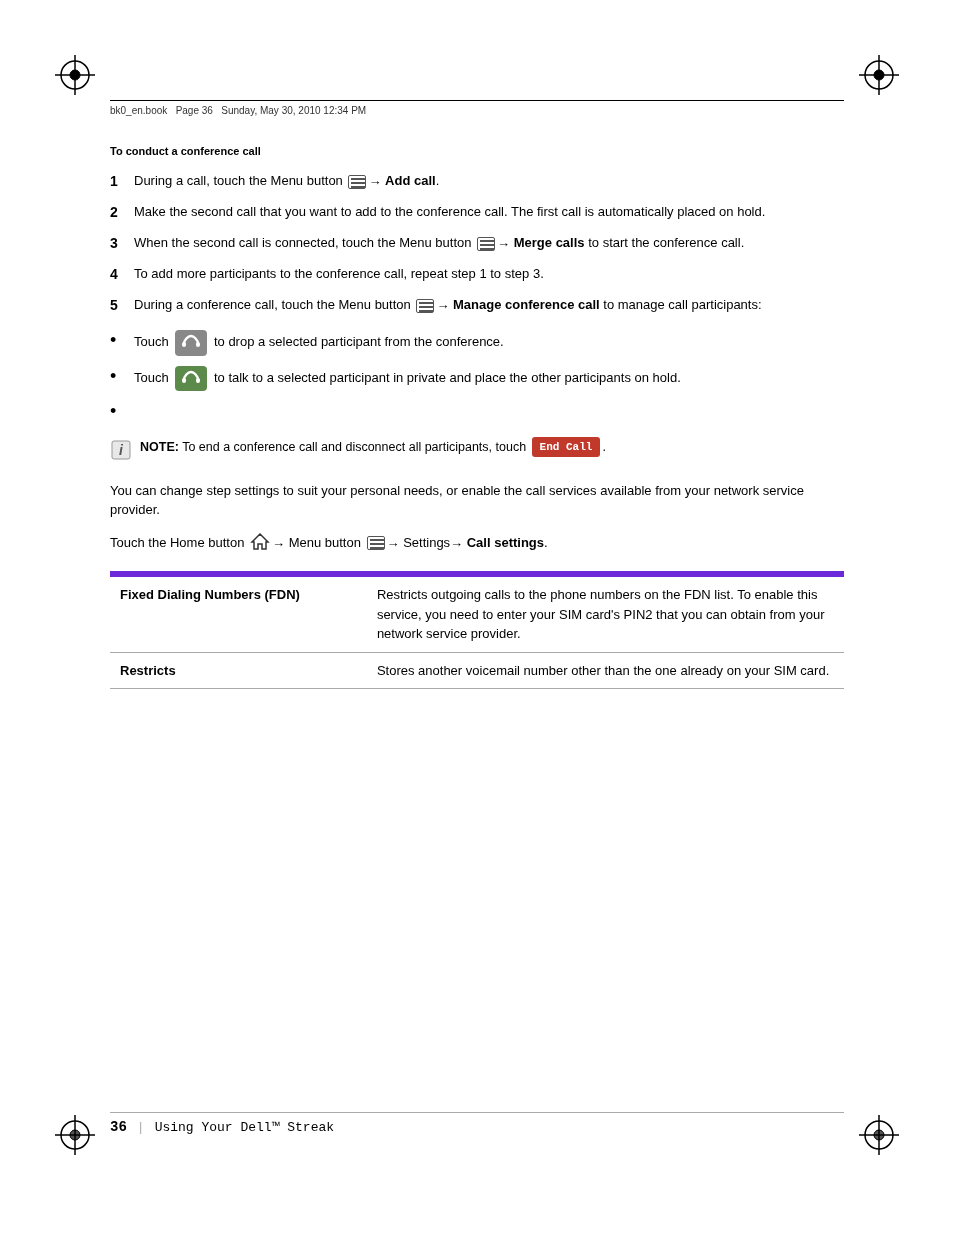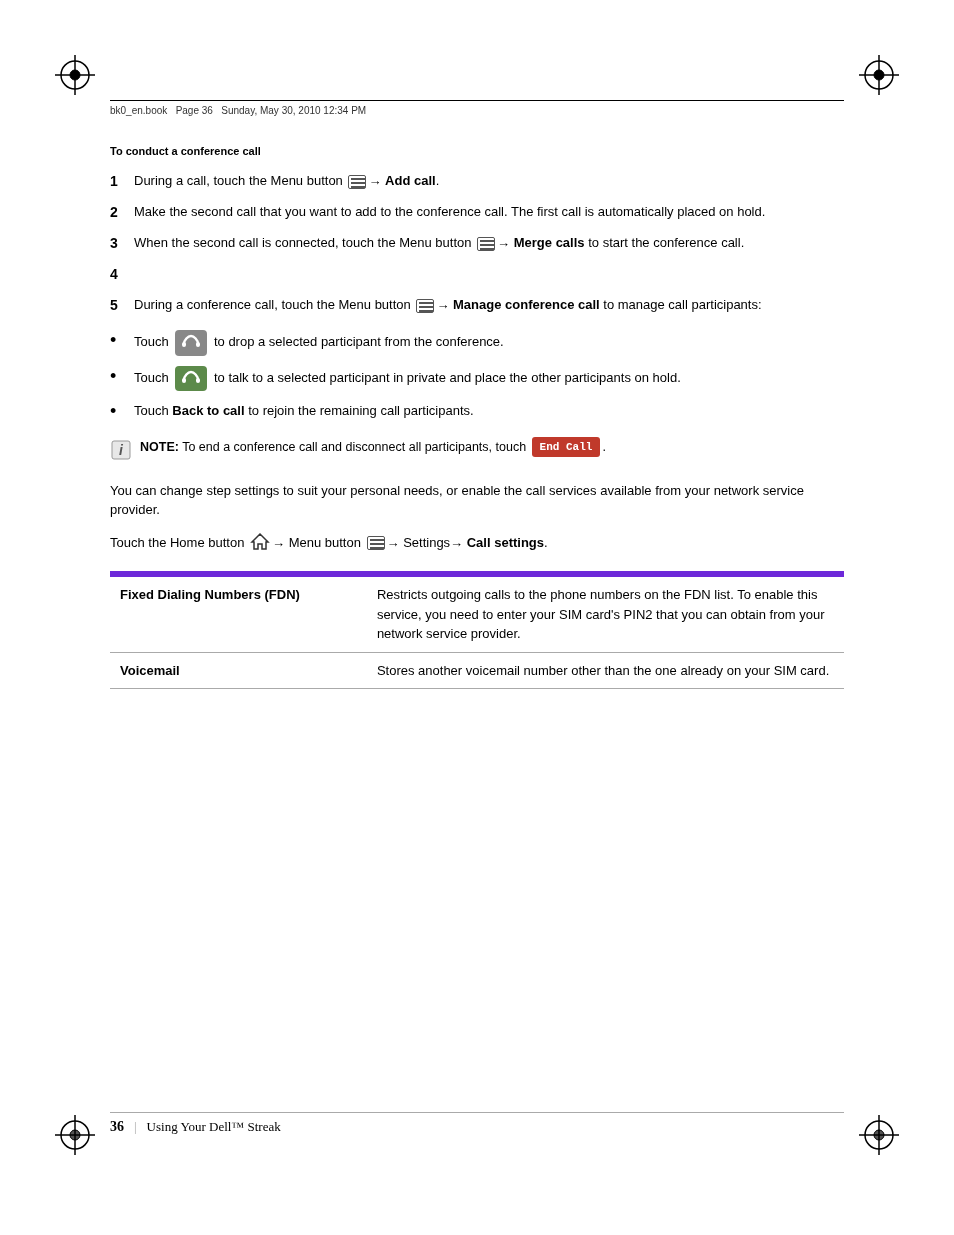--- a/index.html
+++ b/index.html
@@ -211,23 +211,23 @@
 
     
     .page-footer {
       position: absolute;
       bottom: 100px;
       left: 110px;
       right: 110px;
       border-top: 1px solid #aaa;
       padding-top: 6px;
       display: flex;
-      align-items: flex-start;
+      align-items: flex-end;
       gap: 10px;
-      font-family: Liberation Serif, serif;
+      font-family: Liberation Mono, monospace;
       font-size: 13px;
     }
 
     .page-number {
       font-weight: bold;
       font-size: 14px;
     }
 
     .page-separator {
       color: #aaa;
@@ -320,20 +320,21 @@
             <svg width="18" height="14" viewBox="0 0 18 14">
                 <rect x="2" y="2" width="14" height="2" fill="#555"></rect>
                 <rect x="2" y="6" width="14" height="2" fill="#555"></rect>
                 <rect x="2" y="10" width="14" height="2" fill="#555"></rect>
               </svg>
           </span>→ <strong>Merge calls</strong> to start the conference call.
         </span>
       </li>
       <li>
         <span class="num">4</span>
+        <span class="text">To add more participants to the conference call, repeat step 1 to step 3.</span>
       </li>
       <li>
         <span class="num">5</span>
         <span class="text">
           During a conference call, touch the Menu button 
           <span style="display:inline-block;width:18px;height:14px;border:1px solid #555;border-radius:2px;vertical-align:middle;margin:0 2px;">
             <svg width="18" height="14" viewBox="0 0 18 14">
                 <rect x="2" y="2" width="14" height="2" fill="#555"></rect>
                 <rect x="2" y="6" width="14" height="2" fill="#555"></rect>
                 <rect x="2" y="10" width="14" height="2" fill="#555"></rect>
@@ -367,23 +368,20 @@
               <path d="M4 12 C4 8, 8 4, 11 4 C14 4, 18 8, 18 12" stroke="white" stroke-width="2.5" fill="none" stroke-linecap="round"></path>
               <rect x="2" y="10" width="4" height="5" rx="2" fill="white"></rect>
               <rect x="16" y="10" width="4" height="5" rx="2" fill="white"></rect>
             </svg>
           </span>
           to talk to a selected participant in private and place the other participants on hold.
         </span>
       </li>
       <li>
         <span class="bullet">•</span>
-        <span class="text">
-          Touch <strong>Back to call</strong> to rejoin the remaining call participants.
-        </span>
       </li>
     </ul>
 
     <div class="note-box">
       <div class="note-icon">
         <svg width="22" height="22" viewBox="0 0 22 22">
           <rect x="2" y="2" width="18" height="18" rx="2" fill="#e8e8e8" stroke="#999" stroke-width="1"></rect>
           <text x="11" y="16" text-anchor="middle" font-size="14" font-family="Arial" font-style="italic" font-weight="bold" fill="#555">i</text>
         </svg>
       </div>
@@ -415,21 +413,21 @@
     <table class="settings-table">
       <tbody>
         <tr>
           <td>
             <strong>Fixed Dialing Numbers (FDN)</strong>
           </td>
           <td>Restricts outgoing calls to the phone numbers on the FDN list. To enable this service, you need to enter your SIM card's PIN2 that you can obtain from your network service provider.</td>
         </tr>
         <tr>
           <td>
-            <strong>Voicemail</strong>
+            <strong>Restricts</strong>
           </td>
           <td>Stores another voicemail number other than the one already on your SIM card.</td>
         </tr>
       </tbody>
     </table>
 
   </div>
 
   <div class="page-footer">
     <span class="page-number">36</span>

